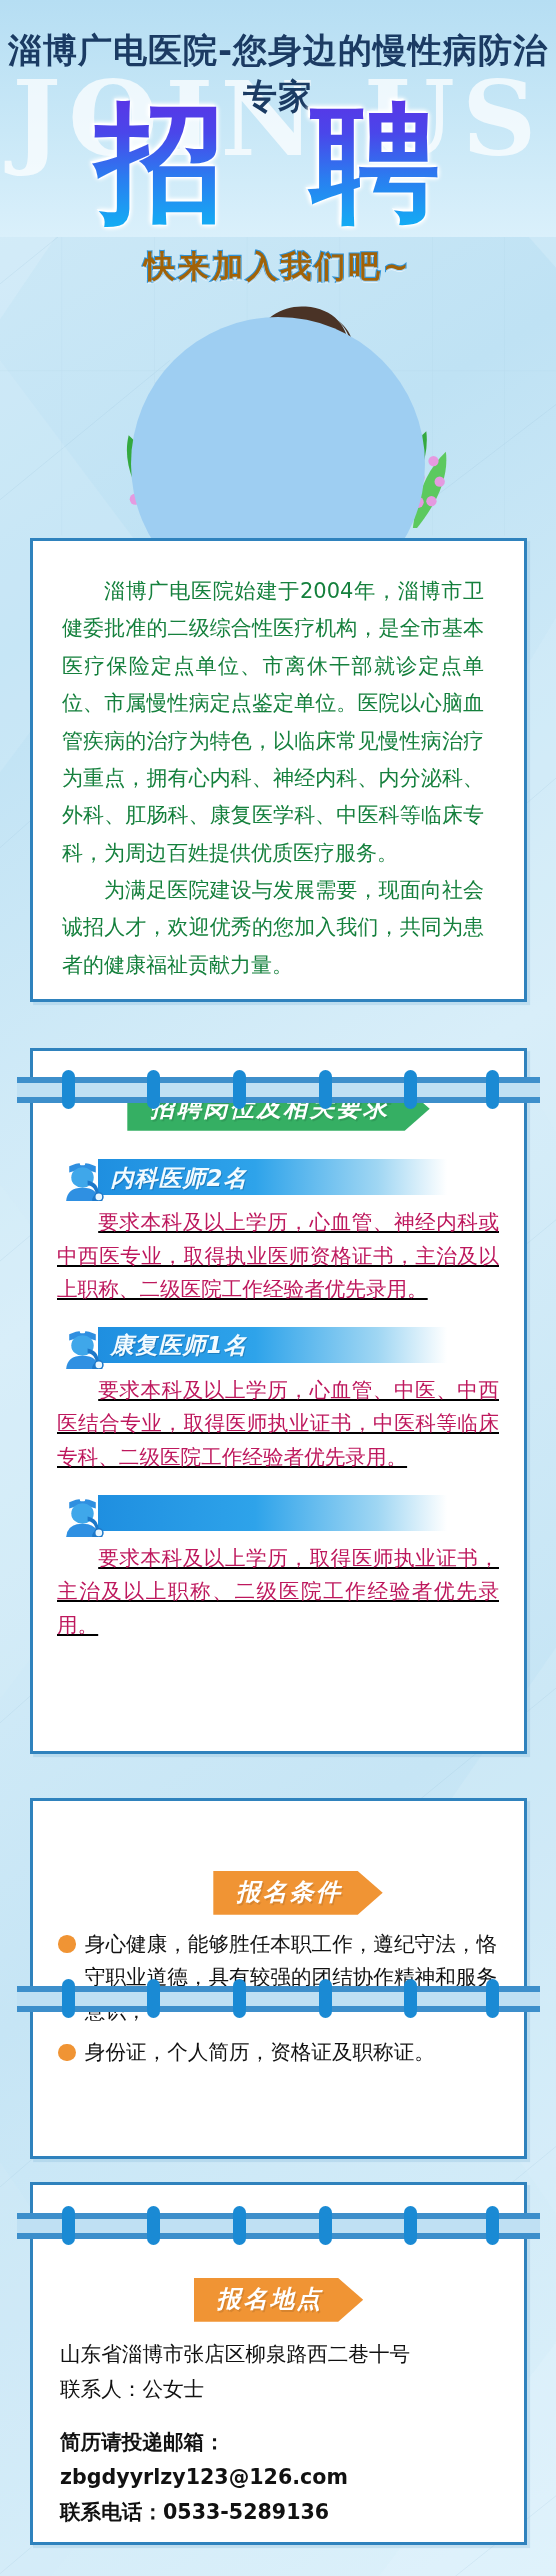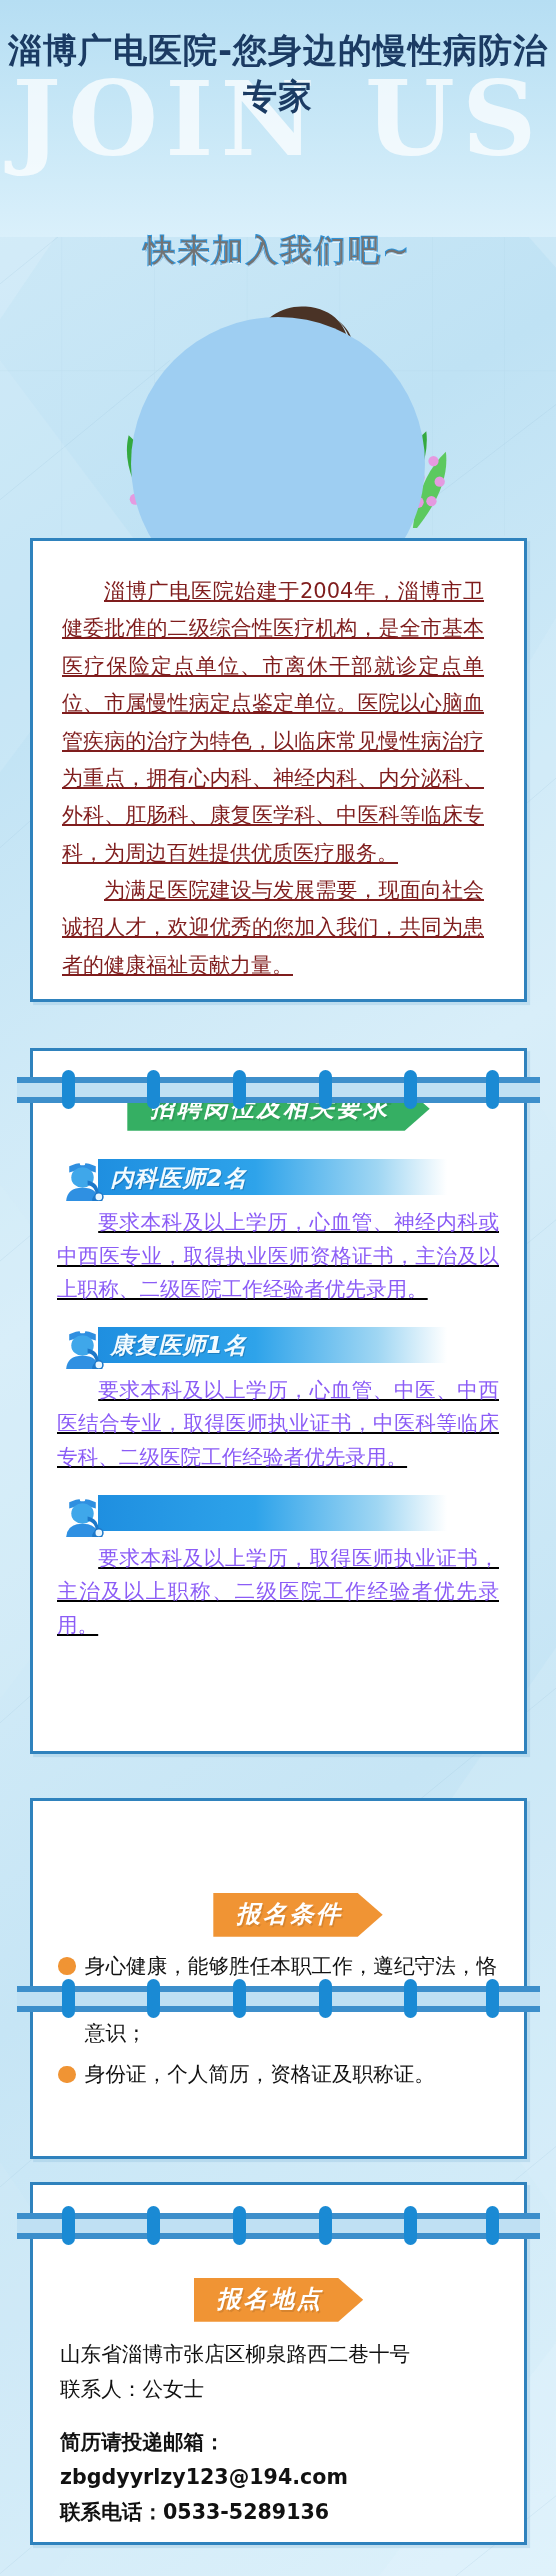--- a/index.html
+++ b/index.html
@@ -45,23 +45,23 @@
     position:absolute; left:0; top:95px; width:556px; text-align:center;
     font-size:129px; font-weight:900; letter-spacing:20.6px;
     line-height:1.05;
     background:linear-gradient(180deg,#5b33e6 0%,#4a46ea 28%,#2a7ef0 62%,#12b0f4 100%);
     -webkit-background-clip:text; background-clip:text;
     color:transparent; -webkit-text-fill-color:transparent;
     filter:drop-shadow(0 0 2.6px #fff) drop-shadow(1.5px 1.5px 0 rgba(255,255,255,.95))
            drop-shadow(-1.5px -1.5px 0 rgba(255,255,255,.95));
   }
   .sub-title {
-    position:absolute; left:0; top:230px; width:556px; text-align:center;
-    font-size:31px; font-weight:400; letter-spacing:3.1px;
-    color:#737373;
+    position:absolute; left:0; top:246px; width:556px; text-align:center;
+    font-size:31px; font-weight:700; letter-spacing:3.1px;
+    color:#a16207;
     -webkit-text-stroke:2.1px #2f93d8;
     paint-order:stroke fill;
     text-shadow:0 1.5px 0 rgba(255,255,255,.6);
   }
 
   
   .doctor-wrap { position:absolute; left:77px; top:286px; width:402px; height:242px; }
   .doctor-circle {
     position:absolute; left:54px; top:31px; width:294px; height:294px;
     border-radius:50%; background:#9ecef2;
@@ -115,31 +115,30 @@
     position:absolute; left:58px; top:10.3px; right:0; height:31px;
     display:flex; align-items:center;
     font-size:23px; font-weight:900; font-style:italic; letter-spacing:1px;
     color:#f2fbff;
     text-shadow:1px 1px 0 rgba(10,70,120,.35);
     white-space:nowrap;
   }
   .job-icon { position:absolute; left:6.2px; top:1px; width:47px; height:48px; }
   .job-body {
     padding:5.2px 25px 0 24px;
-    font-size:20.6px; line-height:1.62; color:#8b5cf6;
+    font-size:20.6px; line-height:1.62; color:#be185d;
     text-align:justify; text-indent:2em;
     font-family:"DejaVu Sans","Liberation Sans",sans-serif;
   }
 
   
   .intro {
     padding:32px 40px 33px 29px;
-    font-size:21px; line-height:1.78; color:#7f1d1d;
+    font-size:21px; line-height:1.78; color:#15803d;
     text-align:justify;
-    text-decoration:underline;
   }
   .intro p { text-indent:2em; }
 
   
   .cond-list { padding:13.4px 27px 23px 25px; }
   .cond-item { display:flex; align-items:flex-start; margin-bottom:8.2px; }
   .cond-dot {
     flex:0 0 auto; width:17.5px; height:17.5px; border-radius:50%;
     background:#f09434; margin:7.2px 9.3px 0 0;
   }
@@ -204,20 +203,21 @@
   </svg>
 </div>
 
 <div class="hero">
   <div class="hero-band"></div>
 
   <div class="joinus">JOIN US</div>
 
   <div class="hero-top-title">淄博广电医院-您身边的慢性病防治专家</div>
 
+  <div class="main-title">招 聘</div>
 
   <div class="sub-title">快来加入我们吧~</div>
 
   <div class="doctor-wrap">
     <div class="doctor-circle"></div>
     <svg viewBox="0 0 780 470" width="402" height="242">
 
       <g>
         <path d="M255 470 C190 400 150 300 175 210 C235 265 275 360 275 470 Z" fill="#3bb34a"></path>
         <path d="M175 470 C120 420 85 350 100 290 C150 335 175 400 182 470 Z" fill="#34a93f"></path>
@@ -374,21 +374,21 @@
   <div class="ring" style="left:32px;"></div>
   <div class="ring" style="left:117px;"></div>
   <div class="ring" style="left:203px;"></div>
   <div class="ring" style="left:289px;"></div>
   <div class="ring" style="left:374px;"></div>
   <div class="ring" style="left:456px;"></div>
 </div>
 
 <div class="card" style="top:1798px; height:361px;">
 
-  <div class="ribbon-row" style="margin-top:92px;padding-left:39px;">
+  <div class="ribbon-row" style="margin-top:70px;padding-left:39px;">
     <span class="ribbon orange">报名条件</span>
   </div>
 
   <div class="cond-list">
     <div class="cond-item">
       <div class="cond-dot"></div>
       <div class="cond-text">身心健康，能够胜任本职工作，遵纪守法，恪守职业道德，具有较强的团结协作精神和服务意识；</div>
     </div>
     <div class="cond-item">
       <div class="cond-dot"></div>
@@ -411,21 +411,21 @@
 
 <div class="card" style="top:2182px; height:363px;">
 
   <div class="ribbon-row" style="margin-top:93px;text-decoration:underline;">
     <span class="ribbon orange">报名地点</span>
   </div>
 
   <div class="contact">
     <div class="line">山东省淄博市张店区柳泉路西二巷十号</div>
     <div class="line">联系人：公女士</div>
-    <div class="line bold" style="margin-top:17.5px;">简历请投递邮箱：zbgdyyrlzy123@194.com</div>
+    <div class="line bold" style="margin-top:17.5px;">简历请投递邮箱：zbgdyyrlzy123@126.com</div>
     <div class="line bold">联系电话：0533-5289136</div>
   </div>
 </div>
 
 <div class="rings" style="top:2200px;">
   <div class="band"></div>
   <div class="bar1"></div>
   <div class="bar2"></div>
   <div class="ring" style="left:32px;"></div>
   <div class="ring" style="left:117px;"></div>

